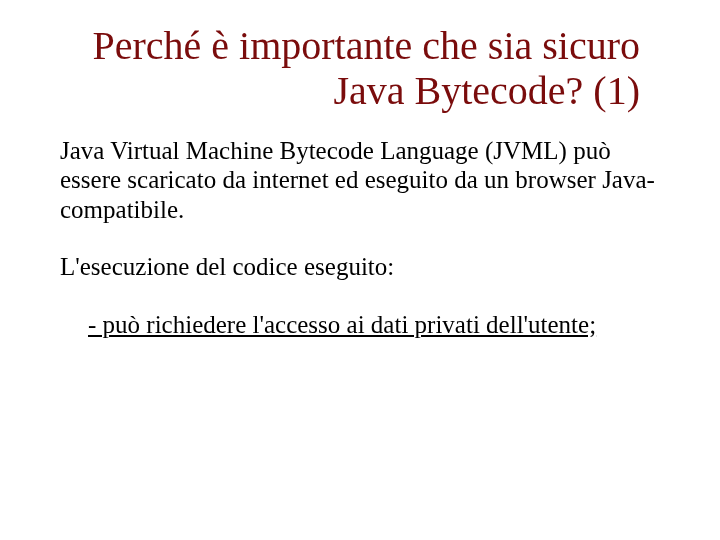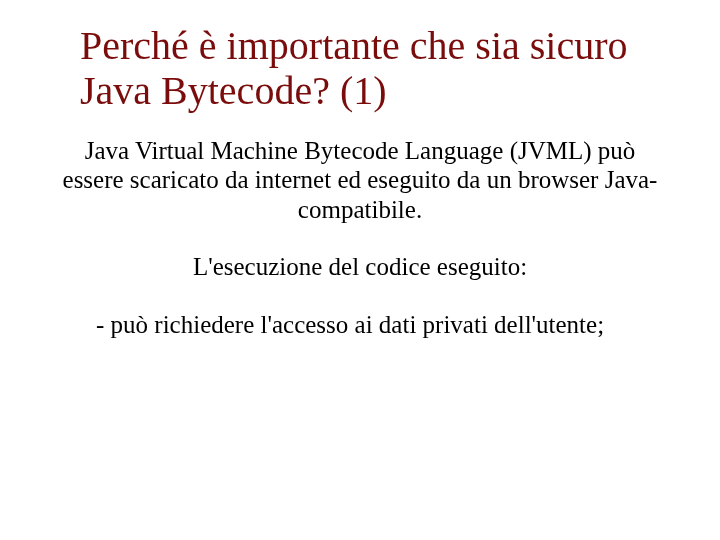--- a/index.html
+++ b/index.html
@@ -16,37 +16,37 @@
     width: 720px;
     height: 540px;
     box-sizing: border-box;
     padding: 24px 60px 30px 60px;
     position: relative;
   }
   .title {
     color: #7a0c0c;
     font-size: 40px;
     line-height: 1.12;
-    text-align: left;
+    text-align: right;
     margin: 0 0 22px 0;
     font-weight: normal;
     padding: 0 20px;
   }
   .body {
     font-size: 25px;
     line-height: 1.18;
     color: #000;
   }
   .para {
     margin: 0 0 28px 0;
-    text-align: center;
   }
   .bullets {
-    margin: 8px;
+    margin: 0;
     padding-left: 28px;
+    text-decoration: underline;
   }
   .bullet {
     margin: 0 0 26px 0;
     text-indent: -14px;
     padding-left: 14px;
   }
 </style>
 </head>
 <body>
 

